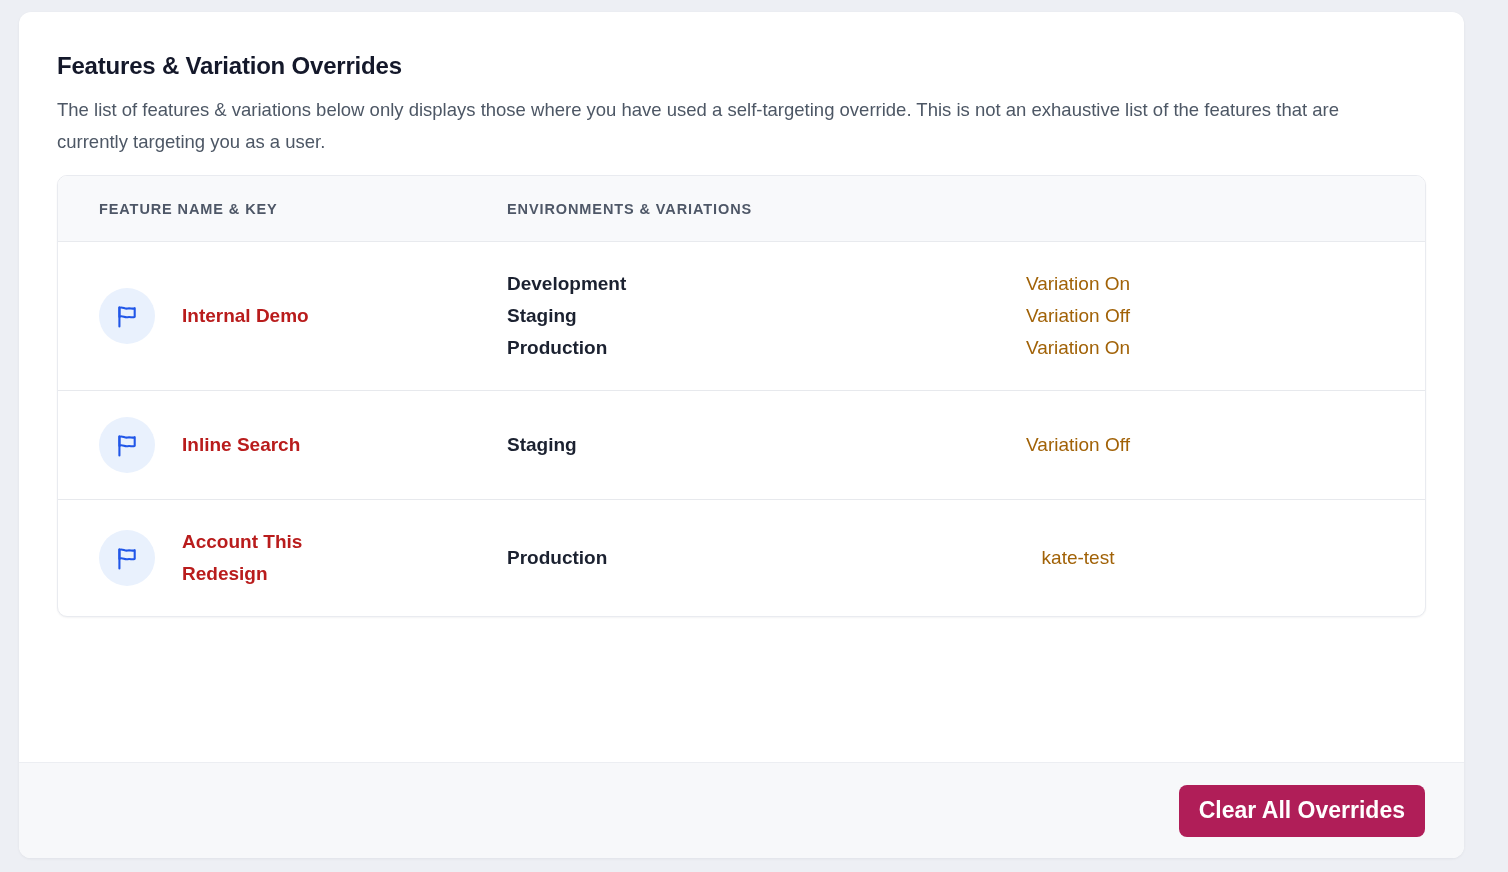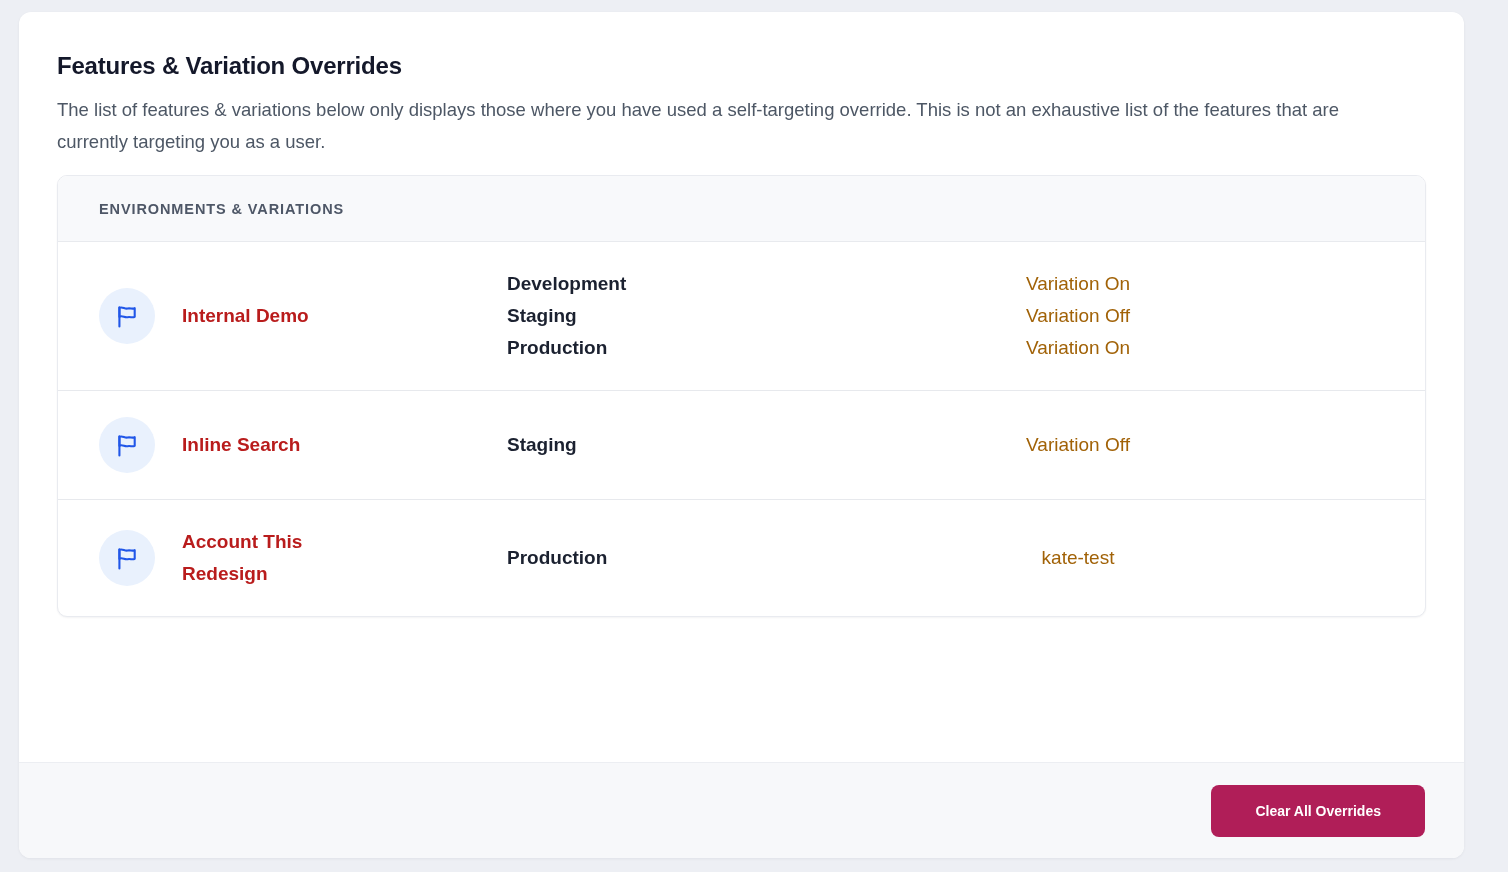--- a/index.html
+++ b/index.html
@@ -109,43 +109,44 @@
     min-height: 96px;
     background: #f7f8fa;
     border-top: 1px solid #eceef2;
     display: flex;
     align-items: center;
     justify-content: flex-end;
     padding-right: 39px;
   }
   .clear-btn {
     height: 52px;
-    padding: 0 44px;
+    padding: 0 20px;
     background: #b01e58;
     border: none;
     border-radius: 8px;
     color: #ffffff;
-    font-size: 14px;
+    font-size: 23px;
     font-weight: 700;
     font-family: inherit;
     cursor: pointer;
   }
 </style>
 </head>
 <body>
 
 <div class="card">
   <div class="card-body">
 
     <h1 class="page-title">Features &amp; Variation Overrides</h1>
     <p class="page-desc">The list of features &amp; variations below only displays those where you have used a self-targeting override. This is not an exhaustive list of the features that are currently targeting you as a user.</p>
 
     <div class="overrides-table">
 
       <div class="thead">
+        <div class="th">FEATURE NAME &amp; KEY</div>
         <div class="th">ENVIRONMENTS &amp; VARIATIONS</div>
       </div>
 
       <div class="trow">
         <div class="feature-cell">
           <div class="flag-circle">
             <svg width="28" height="28" viewBox="0 0 24 24" fill="none" stroke="#2056e8" stroke-width="1.8" stroke-linecap="round" stroke-linejoin="round">
               <path d="M5.5 21 L5.5 4.6"></path>
               <path d="M5.5 5 C8 3.7 10 6.2 12.5 5.6 C15 5 16.6 6.4 18.6 5.3 L18.6 12.7 C16.6 13.8 15 12.4 12.5 13 C10 13.6 8 11.3 5.5 12.6 Z"></path>
             </svg>

